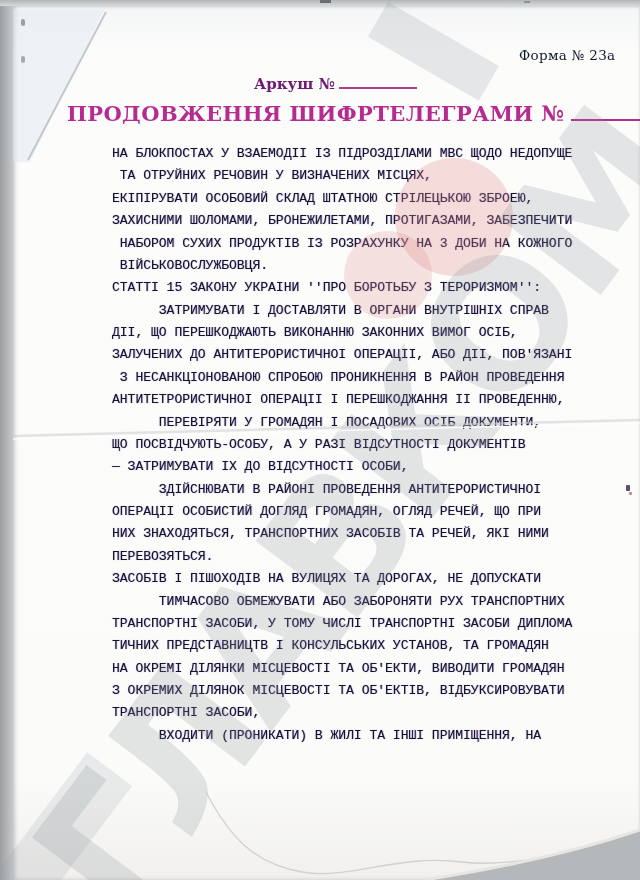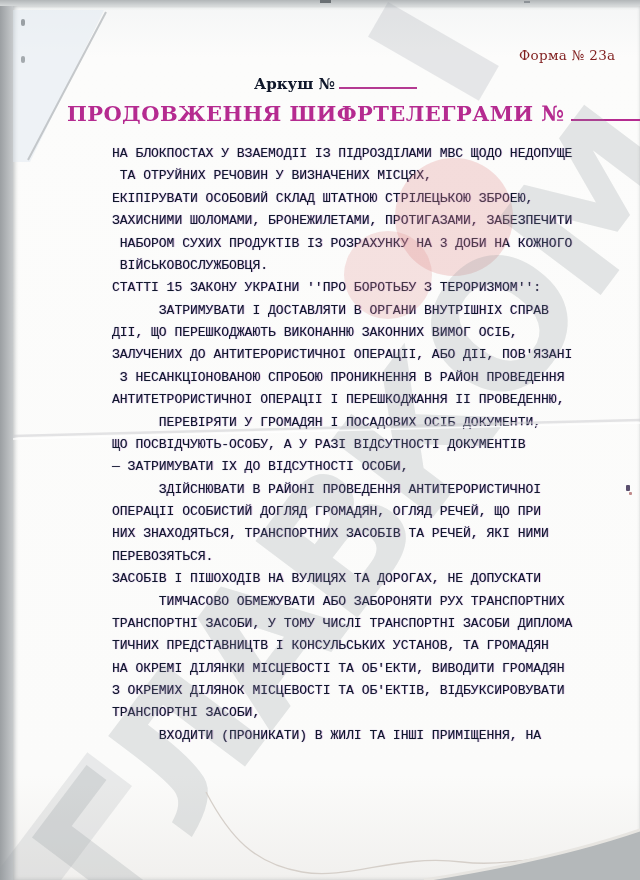--- a/index.html
+++ b/index.html
@@ -15,23 +15,23 @@
   .edge-left{position:absolute;left:0;top:0;width:13px;height:880px;
     background:linear-gradient(90deg,#9b9fa2,#c7cacc);}
   .edge-top{position:absolute;left:0;top:0;width:640px;height:6px;
     background:linear-gradient(180deg,#b2b6b8,#d6d9da);}
   
   .paper{position:absolute;left:13px;top:5px;width:627px;height:875px;
     background:linear-gradient(180deg,#f5f6f6 0%,#fcfcfb 6%,#fbfbfa 88%,#f1f0ee 100%);
     box-shadow:inset 2px 0 4px rgba(120,125,130,.35), inset 0 2px 3px rgba(140,145,150,.3);}
   
   .form-no{position:absolute;left:519px;top:47px;
-    font-family:"DejaVu Serif",serif;font-size:13.5px;color:#7f1d1d;letter-spacing:.3px;}
+    font-family:"DejaVu Serif",serif;font-size:13.5px;color:#0f172a;letter-spacing:.3px;}
   .sheet{position:absolute;left:254px;top:73px;
-    font-family:"DejaVu Serif",serif;font-weight:bold;font-size:15px;color:#0f172a;}
+    font-family:"DejaVu Serif",serif;font-weight:bold;font-size:15px;color:#701a75;}
   .sheet .blank{display:inline-block;width:78px;border-bottom:2px solid #b43a92;height:14px;margin-left:4px;}
   .doc-title{position:absolute;left:67px;top:101px;white-space:nowrap;
     font-family:"DejaVu Serif",serif;font-weight:bold;font-size:21px;color:#b52b90;letter-spacing:.4px;}
   .doc-title .blank{display:inline-block;width:104px;border-bottom:2.5px solid #b52b90;height:18px;margin-left:6px;}
   
   .body-text{position:absolute;left:112px;top:143px;width:500px;}
   .tline{height:22.38px;line-height:22.38px;white-space:pre;
     font-family:Liberation Mono, monospace;font-size:13px;color:#0f172a;
     text-shadow:0 0 1px rgba(90,60,160,.5), .8px .3px 0 rgba(178,80,190,.28);}
   

